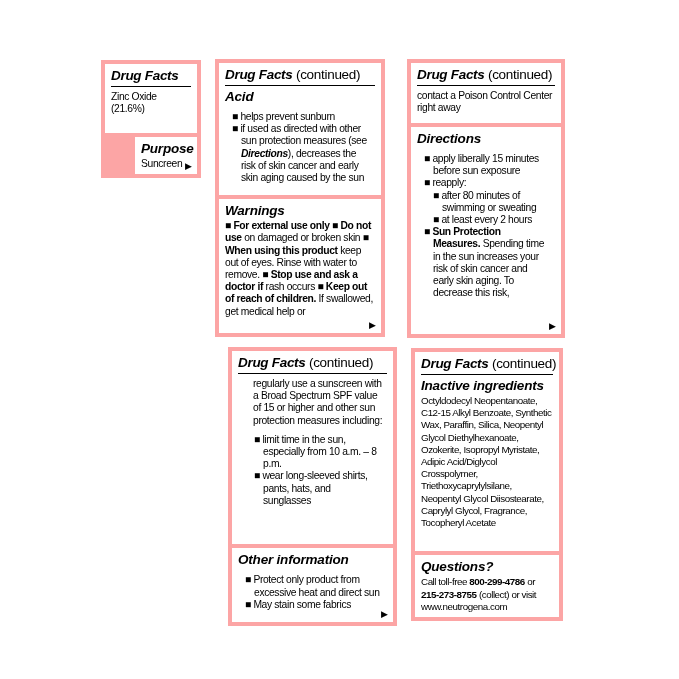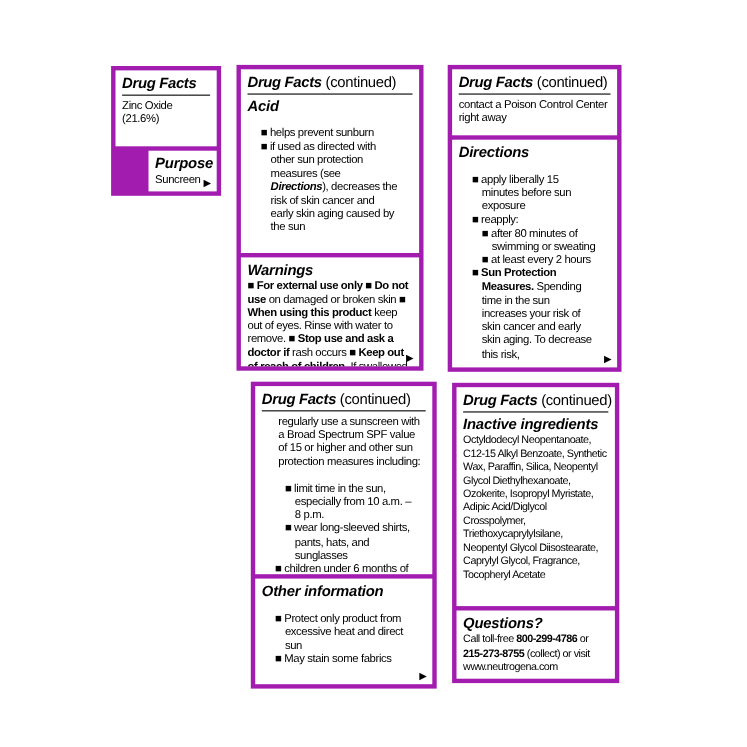--- a/index.html
+++ b/index.html
@@ -2,21 +2,21 @@
 <html><head>
 <meta charset="utf-8">
 <style>
   html,body{margin:0;padding:0;}
   body{
     width:679px;height:679px;background:#ffffff;position:relative;
     font-family:"Liberation Sans", sans-serif;color:#000;
     -webkit-font-smoothing:antialiased;
   }
   .panel{
-    position:absolute;background:#a21caf;padding:4px;
+    position:absolute;background:#fca5a5;padding:4px;
     display:flex;flex-direction:column;gap:4px;box-sizing:border-box;
   }
   .box{
     background:#fff;padding:4px 6px;position:relative;overflow:hidden;
     box-sizing:border-box;
   }
   .box.grow{flex:1;}
   .title{
     font-size:13.5px;letter-spacing:-0.3px;
     border-bottom:1.5px solid #000;padding-bottom:3px;margin-bottom:4px;
@@ -25,21 +25,21 @@
   .t1{font-weight:700;font-style:italic;}
   .b{font-weight:700;}
   .i{font-style:italic;}
   .h{
     font-weight:700;font-style:italic;font-size:13.5px;
     letter-spacing:-0.2px;margin:1px 0 2px 0;line-height:14px;
   }
   .txt{font-size:10.3px;line-height:12.2px;letter-spacing:-0.35px;}
   .txt-sm{font-size:9.8px;line-height:12.2px;letter-spacing:-0.45px;}
   .indent{margin-left:15px;}
-  ul.blist{list-style:none;margin:12px;padding:0;}
+  ul.blist{list-style:none;margin:7px;padding:0;}
   .blist li{
     font-size:10.3px;line-height:12.2px;letter-spacing:-0.35px;
     padding-left:9px;text-indent:-9px;
   }
   .blist li.sub{margin-left:9px;}
   .arrow{
     position:absolute;right:5px;bottom:3px;font-size:9px;line-height:9px;
   }
   #p1{left:101px;top:60px;width:100px;height:118px;}
   #p2{left:215px;top:59px;width:170px;height:278px;}
@@ -101,21 +101,20 @@
     </div>
   </section>
 
   <section class="panel" id="p4">
     <div class="box grow">
       <div class="title"><span class="b i">Drug Facts</span><span> (continued)</span></div>
       <div class="txt indent">regularly use a sunscreen with a Broad Spectrum SPF value of 15 or higher and other sun protection measures including:</div>
       <ul class="blist">
         <li class="sub"><span>■ limit time in the sun, especially from 10 a.m. – 8 p.m.</span></li>
         <li class="sub"><span>■ wear long-sleeved shirts, pants, hats, and sunglasses</span></li>
-        <li><span>■ children under 6 months of age: Ask a doctor</span></li>
       </ul>
     </div>
     <div class="box">
       <div class="h">Other information</div>
       <ul class="blist">
         <li><span>■ Protect only product from excessive heat and direct sun</span></li>
         <li><span>■ May stain some fabrics</span></li>
       </ul>
       <span class="arrow">▶</span>
     </div>

